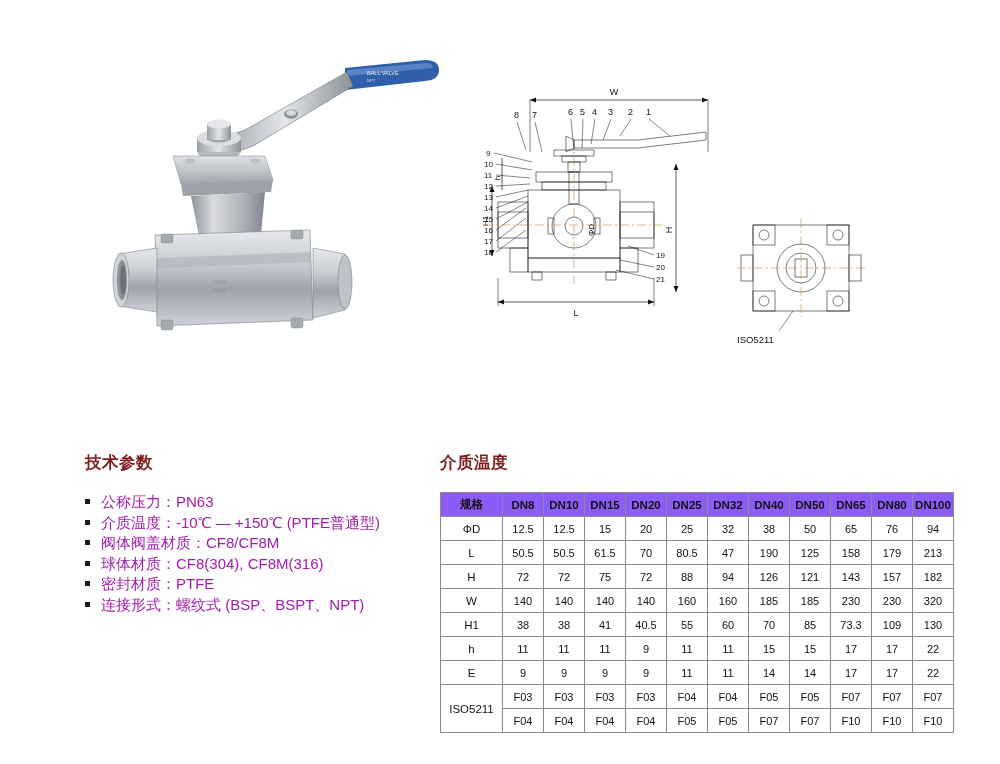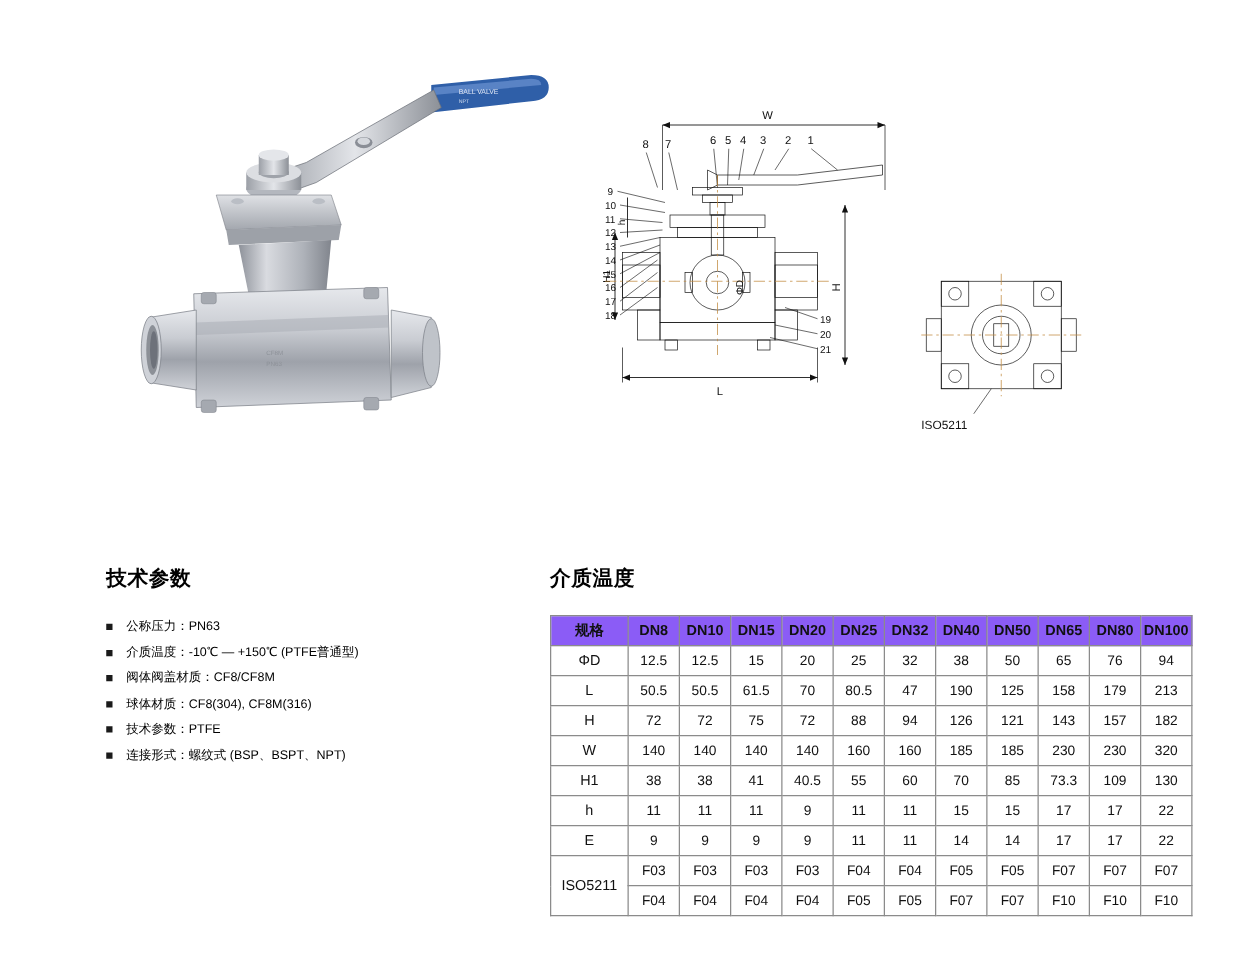--- a/index.html
+++ b/index.html
@@ -31,40 +31,40 @@
     left: 95px;
     top: 20px;
     width: 370px;
     height: 340px;
   }
 
   
   .section-title {
     font-size: 16.5px;
     font-weight: bold;
-    color: #000000;
+    color: #7f1d1d;
     letter-spacing: 0.5px;
   }
   #tech-section {
     position: absolute;
     left: 85px;
     top: 452px;
     width: 330px;
   }
   #tech-list {
     list-style: none;
     margin: 18px 0 0 0;
     padding: 0;
   }
   #tech-list li {
-    font-size: 10px;
+    font-size: 15px;
     line-height: 20.5px;
     padding-left: 16px;
     position: relative;
-    color: #000000;
+    color: #a21caf;
   }
   #tech-list li::before {
     content: "";
     position: absolute;
     left: 0;
     top: 7px;
     width: 5px;
     height: 5px;
     background: #1a1a1a;
   }
@@ -394,21 +394,21 @@
   </svg>
 </div>
 
 <div id="tech-section">
   <div class="section-title">技术参数</div>
   <ul id="tech-list">
     <li>公称压力：PN63</li>
     <li>介质温度：-10℃ — +150℃ (PTFE普通型)</li>
     <li>阀体阀盖材质：CF8/CF8M</li>
     <li>球体材质：CF8(304), CF8M(316)</li>
-    <li>技术参数：PTFE</li>
+    <li>密封材质：PTFE</li>
     <li>连接形式：螺纹式 (BSP、BSPT、NPT)</li>
   </ul>
 </div>
 
 <div id="dim-section">
   <div class="section-title">介质温度</div>
 
   <table class="dim-table">
     <colgroup>
       <col class="first">

